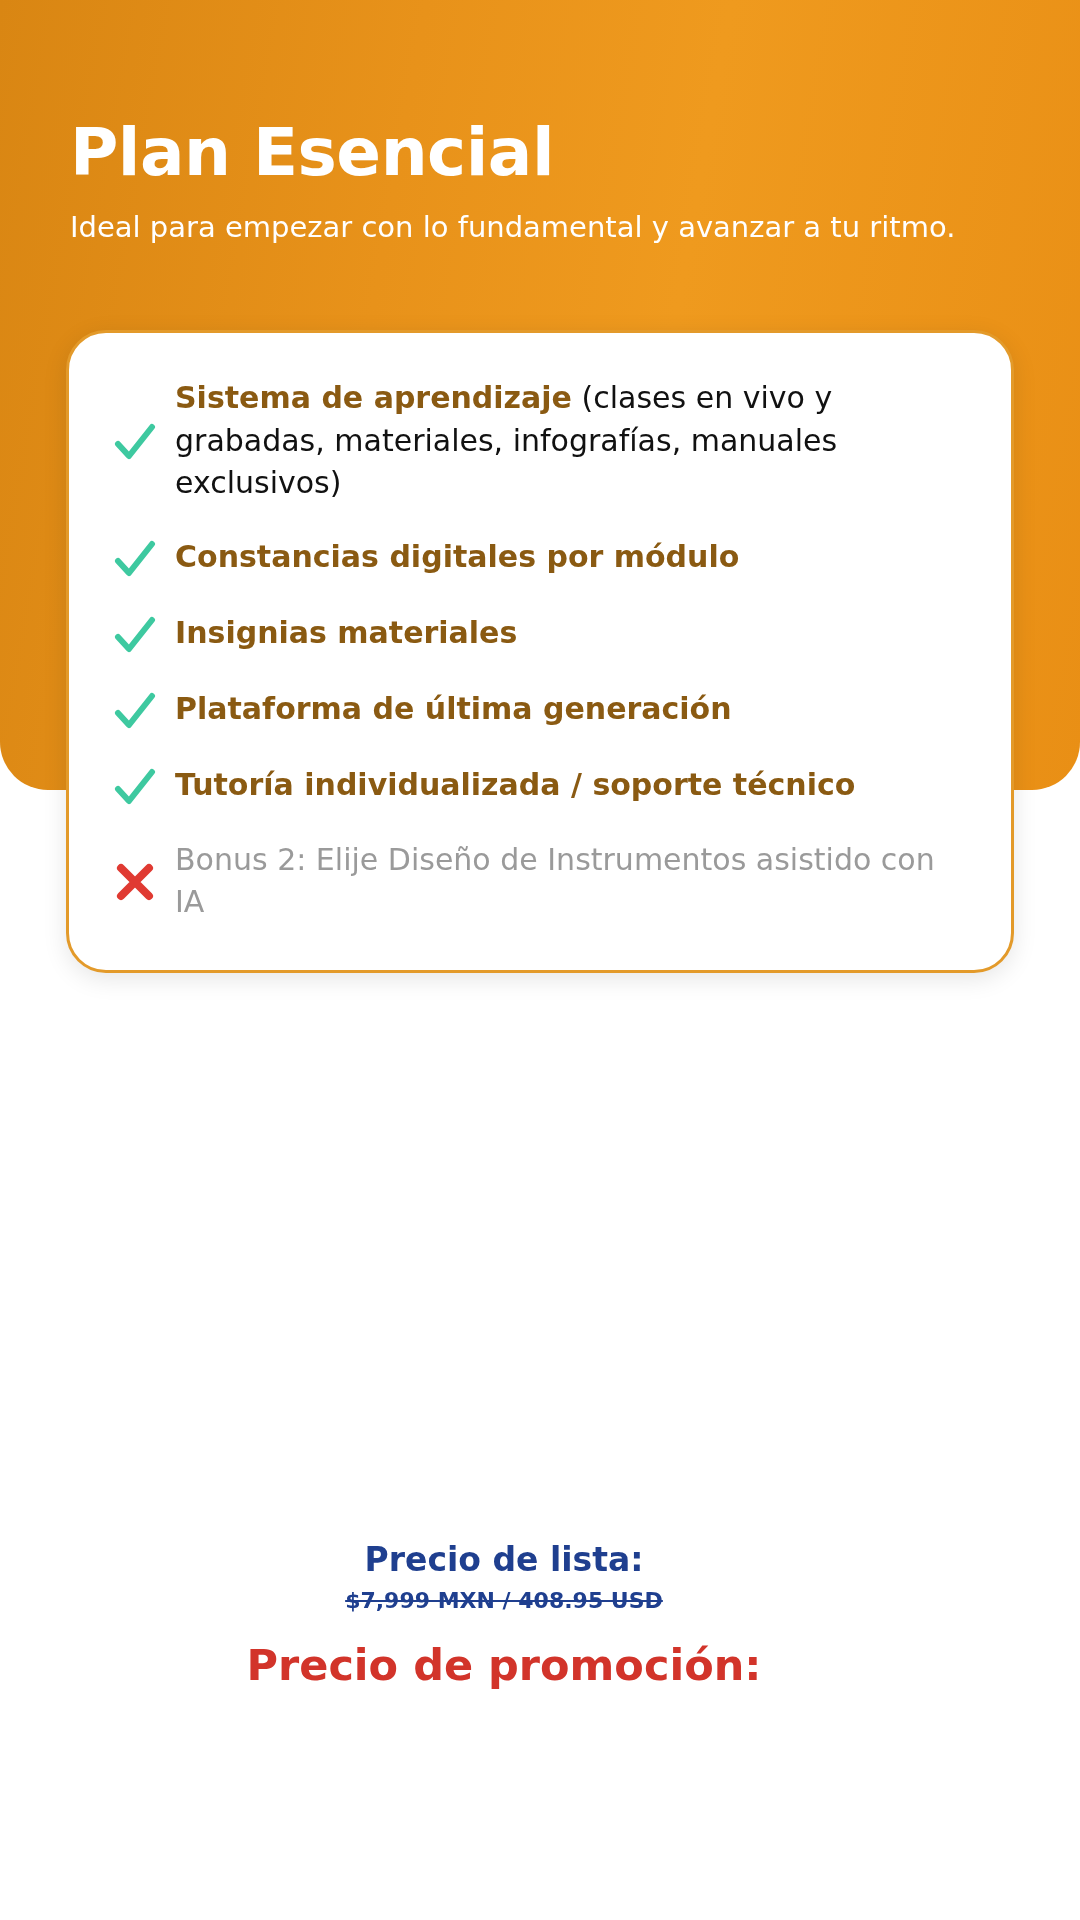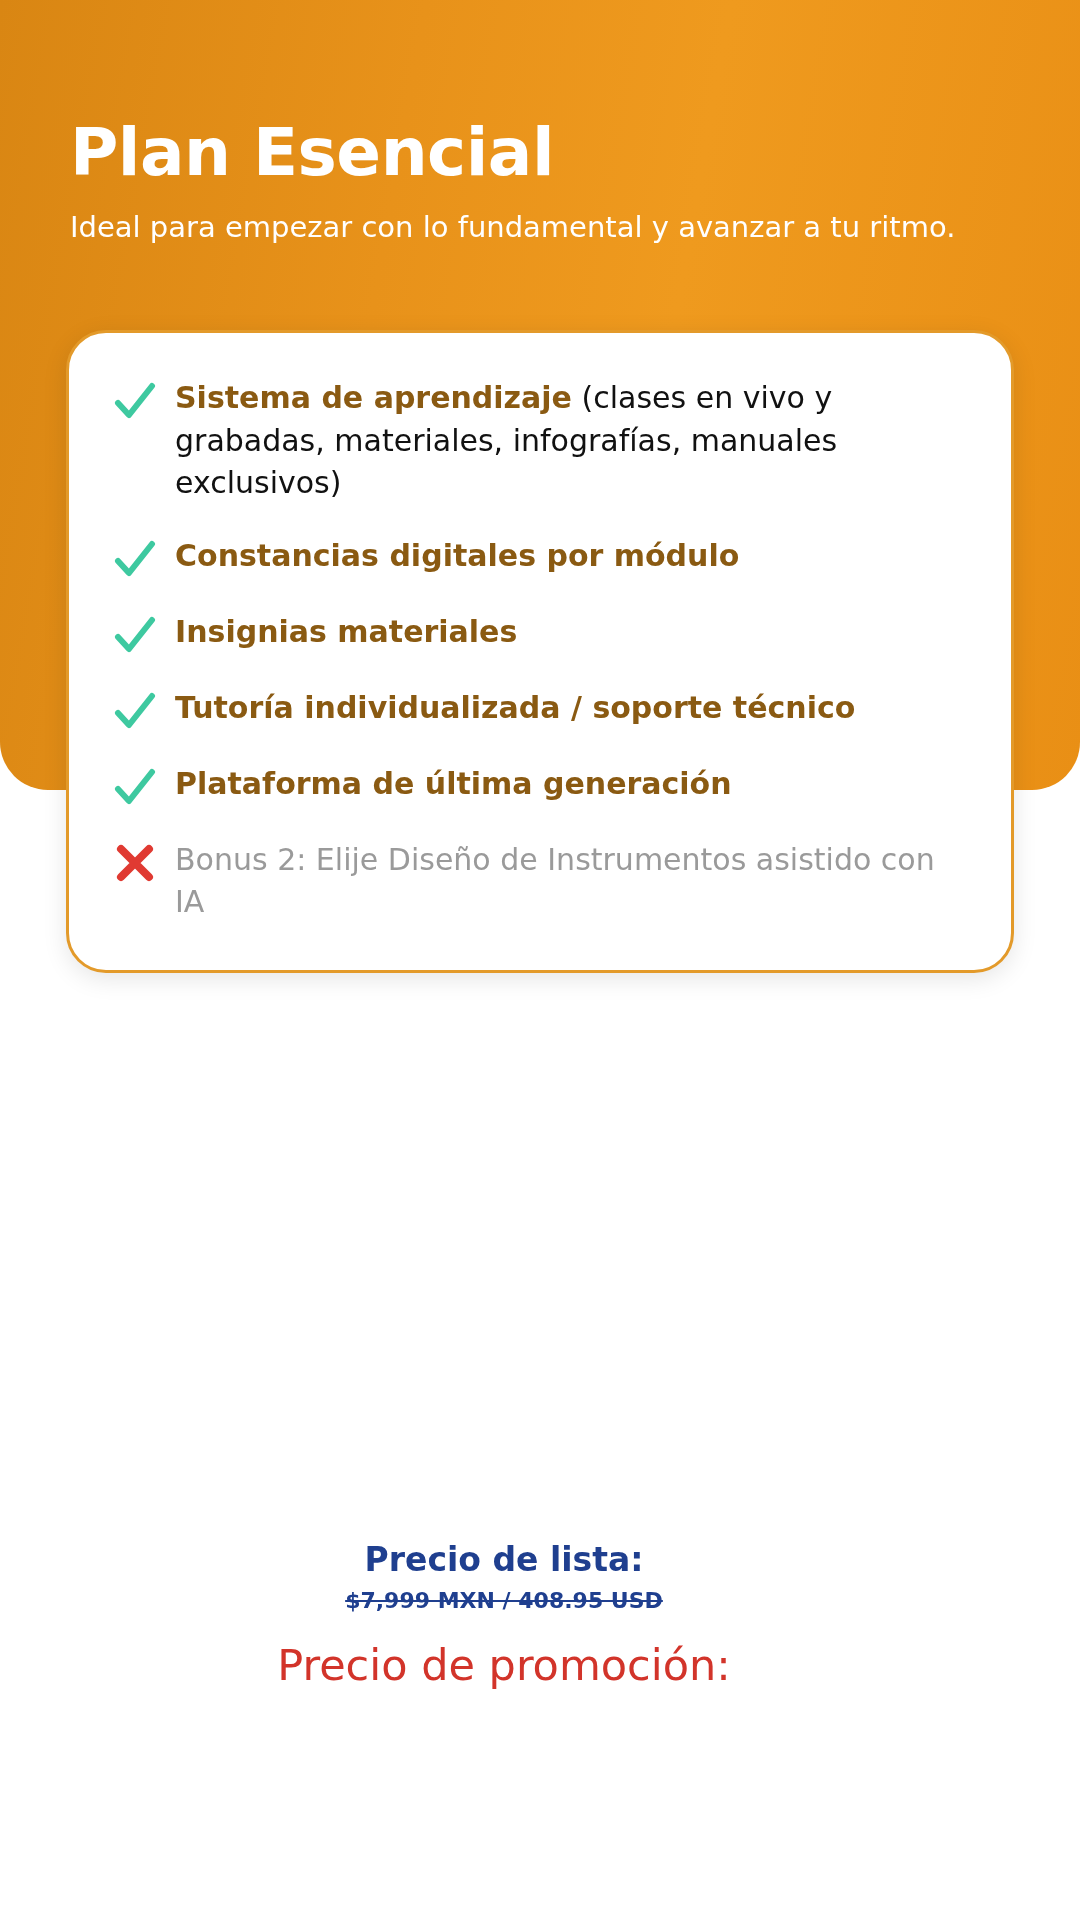--- a/index.html
+++ b/index.html
@@ -59,21 +59,21 @@
     width: 948px;
     background: #ffffff;
     border: 3px solid #e39a2a;
     border-radius: 40px;
     box-sizing: border-box;
     padding: 44px 44px 46px 44px;
     box-shadow: 0 6px 24px rgba(0,0,0,0.10);
   }
   .feature-row {
     display: flex;
-    align-items: flex-start;
+    align-items: center;
     margin-bottom: 30px;
   }
   .feature-row:last-child {
     margin-bottom: 0;
   }
   .feature-icon {
     flex: 0 0 auto;
     width: 62px;
     display: flex;
     justify-content: flex-start;
@@ -134,21 +134,21 @@
     font-family: "DejaVu Sans", sans-serif;
     font-weight: bold;
     font-size: 22px;
     color: #1f3f8f;
     text-decoration: line-through;
     margin: 8px 0 0 0;
     line-height: 1.2;
   }
   .promo-label {
     font-family: "DejaVu Sans", sans-serif;
-    font-weight: normal;
+    font-weight: bold;
     font-size: 43px;
     color: #d2342a;
     margin: 26px 0 0 0;
     line-height: 1.18;
   }
   .promo-value {
     font-family: "DejaVu Sans", sans-serif;
     font-weight: bold;
     font-size: 43px;
     color: #d2342a;
@@ -202,32 +202,32 @@
   </div>
 
   <div class="feature-row">
     <span class="feature-icon">
       <span class="check-mark">
         <svg width="44" height="44" viewBox="0 0 44 44" aria-hidden="true">
           <path d="M5 24 L16 36 L39 7" fill="none" stroke="#3ec9a0" stroke-width="6" stroke-linecap="round" stroke-linejoin="round"></path>
         </svg>
       </span>
     </span>
+    <span class="feature-text included"><span class="strong">Plataforma de última generación</span><span></span></span>
+  </div>
+
+  <div class="feature-row">
+    <span class="feature-icon">
+      <span class="check-mark">
+        <svg width="44" height="44" viewBox="0 0 44 44" aria-hidden="true">
+          <path d="M5 24 L16 36 L39 7" fill="none" stroke="#3ec9a0" stroke-width="6" stroke-linecap="round" stroke-linejoin="round"></path>
+        </svg>
+      </span>
+    </span>
     <span class="feature-text included"><span class="strong">Tutoría individualizada / soporte técnico</span><span></span></span>
-  </div>
-
-  <div class="feature-row">
-    <span class="feature-icon">
-      <span class="check-mark">
-        <svg width="44" height="44" viewBox="0 0 44 44" aria-hidden="true">
-          <path d="M5 24 L16 36 L39 7" fill="none" stroke="#3ec9a0" stroke-width="6" stroke-linecap="round" stroke-linejoin="round"></path>
-        </svg>
-      </span>
-    </span>
-    <span class="feature-text included"><span class="strong">Plataforma de última generación</span><span></span></span>
   </div>
 
 
 
   <div class="feature-row">
     <span class="feature-icon">
       <span class="cross-mark">
         <svg width="44" height="44" viewBox="0 0 44 44" aria-hidden="true">
           <path d="M8 8 L36 36 M36 8 L8 36" fill="none" stroke="#e03a32" stroke-width="8" stroke-linecap="round"></path>
         </svg>

